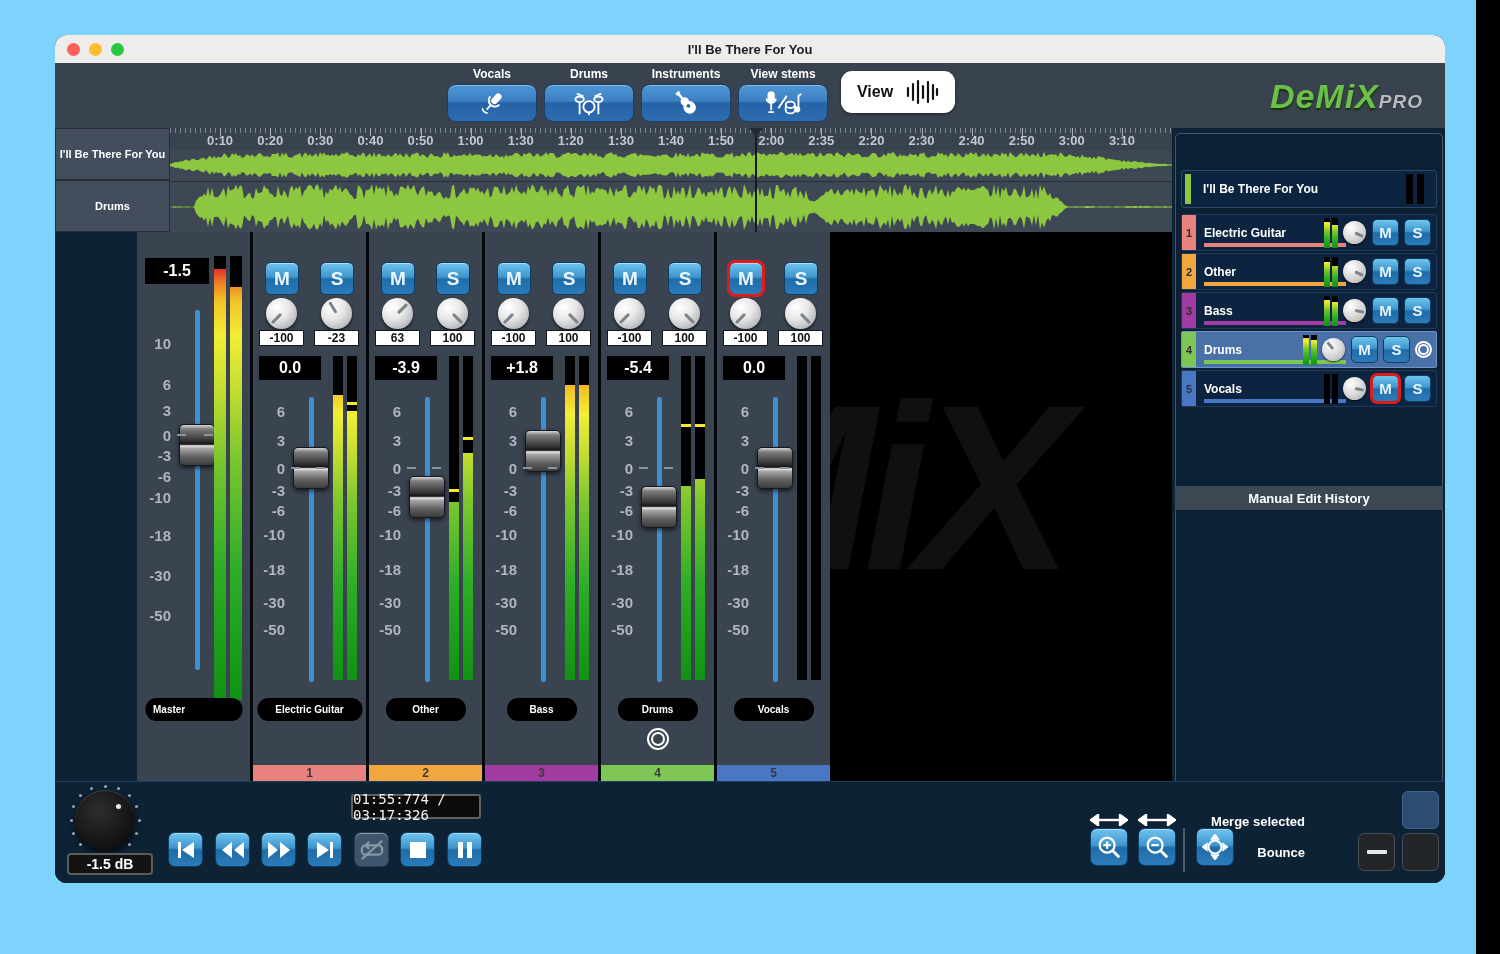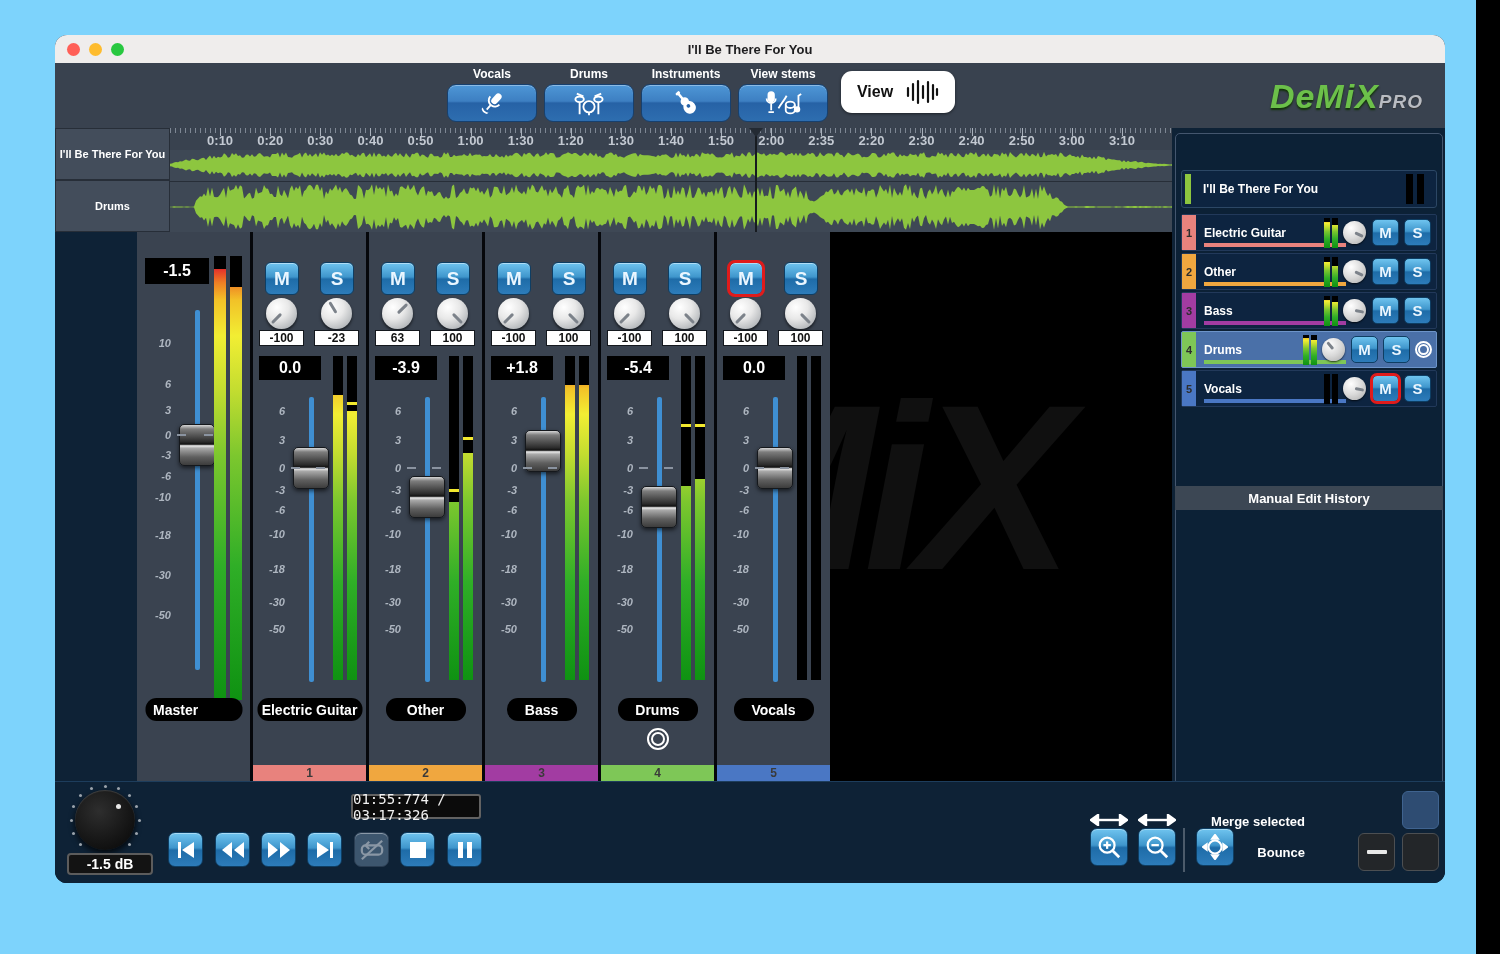--- a/index.html
+++ b/index.html
@@ -51,31 +51,31 @@
   #strips { position:absolute; left:82px; top:0; display:flex; gap:3px; background:#05070b; }
   .strip { position:relative; width:113px; height:549px; background:#3a4350; }
   .valbox { position:absolute; background:#000; color:#fff; font-size:16px; font-weight:bold; display:flex; align-items:center; justify-content:center; }
   .ms-btn { position:absolute; width:34px; height:33px; border-radius:6px; background:linear-gradient(180deg,#6fc4ef 0%,#3f96cc 45%,#1e6ca8 52%,#2d7cba 100%); border:1px solid #0e3e63; box-shadow:inset 0 1px 0 rgba(255,255,255,.45); color:#eaf6ff; font-size:19px; font-weight:bold; display:flex; align-items:center; justify-content:center; }
   .ms-btn.muted { outline:3px solid #e01b1b; outline-offset:-1px; }
   .knob { position:absolute; width:31px; height:31px; border-radius:50%; background:radial-gradient(circle at 35% 30%,#ffffff 0%,#e8e8e8 40%,#b9bcbf 75%,#9599a0 100%); box-shadow:0 2px 3px rgba(0,0,0,.6); }
   .knob-pointer { position:absolute; inset:0; }
   .knob-pointer::after { content:''; position:absolute; left:50%; top:7%; width:3px; height:43%; margin-left:-1.5px; background:#7c828a; border-radius:2px; }
   .kv { position:absolute; width:45px; height:16px; background:#fff; border:1px solid #14181e; color:#111; font-size:12px; font-weight:bold; display:flex; align-items:center; justify-content:center; }
   .fader-area { position:absolute; }
-  .scale-label { position:absolute; left:0; width:24px; text-align:right; transform:translateY(-50%); color:#aeb6c0; font-size:11px; font-weight:bold;font-style:italic; }
+  .scale-label { position:absolute; left:0; width:24px; text-align:right; transform:translateY(-50%); color:#aeb6c0; font-size:15px; font-weight:bold; }
   .zdash { position:absolute; height:2px; width:9px; background:#8a93a0; transform:translateY(-50%); }
   .zdash.zl { left:30px; } .zdash.zr { right:-6px; }
   .fader-track { position:absolute; left:50px; top:0; bottom:0; width:5px; margin-left:-2px; background:#3f8fd2; border-radius:2px; }
   .fader-handle { position:absolute; left:50px; width:36px; height:42px; margin-left:-18px; transform:translateY(-50%); border-radius:5px; border:1px solid #15181c;
     background:linear-gradient(180deg,#d6d6d6 0%,#7d7d7d 10%,#2b2b2b 42%,#111 48%,#ececec 52%,#a9a9a9 58%,#5f5f5f 80%,#3c3c3c 100%); box-shadow:0 2px 4px rgba(0,0,0,.6); }
   .meterpair { position:absolute; display:flex; gap:4px; }
   .meter { position:relative; height:100%; background:linear-gradient(to top,#0f9212 0%,#2fae27 30%,#7cc72e 55%,#c4dd30 70%,#f2ee33 82%,#f2c228 90%,#ee7f24 94%,#e5322a 97%,#e5322a 100%); }
   .meter .mask { position:absolute; left:0; top:0; width:100%; background:#000; }
   .meter .peak { position:absolute; left:0; width:100%; height:3px; background:#f2e82e; }
-  .chan-label { position:absolute; left:50%; transform:translateX(-50%); background:#000; color:#fff; font-size:14px; font-weight:bold; display:flex; align-items:center; justify-content:center; white-space:nowrap;border-radius:11px; }
+  .chan-label { position:absolute; left:50%; transform:translateX(-50%); background:#000; color:#fff; font-size:10px; font-weight:bold; display:flex; align-items:center; justify-content:center; white-space:nowrap;border-radius:11px; }
   .numstrip { position:absolute; left:0; bottom:0; width:100%; height:16px; color:#3a3a3a; font-size:12px; font-weight:bold; display:flex; align-items:center; justify-content:center; }
   .target-icon { position:absolute; left:50%; transform:translateX(-50%); width:22px; height:22px; border:2px solid #fff; border-radius:50%; display:flex; align-items:center; justify-content:center; }
   .target-icon::after { content:''; width:10px; height:10px; border:2px solid #fff; border-radius:50%; }
 
   
   #sidebar { position:absolute; left:1120px; top:5px; width:268px; height:745px; background:#0c2136; border:1px solid #44566e; border-radius:5px; }
   #mixer-header { height:26px; background:#3c4754; border-radius:4px 4px 0 0; color:#fff; font-size:13px; font-weight:bold; display:flex; align-items:center; justify-content:center; }
   #master-row { position:absolute; left:5px; top:36px; width:256px; height:38px; background:#0d2440; border:1px solid #2c4765; border-radius:3px; display:flex; align-items:center; }
   #master-row .green-bar { width:6px; height:30px; background:#8dc63f; margin-left:3px; }
   #master-row .mr-name { color:#fff; font-size:12px; font-weight:bold; margin-left:12px; flex:1; }

